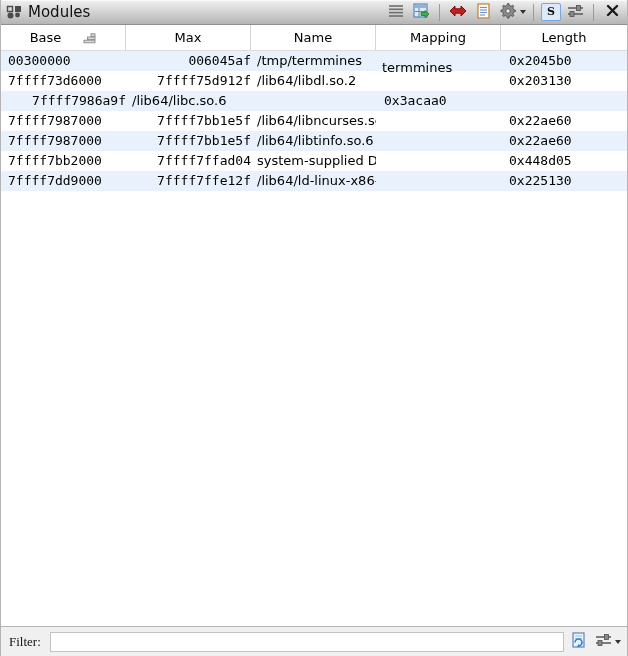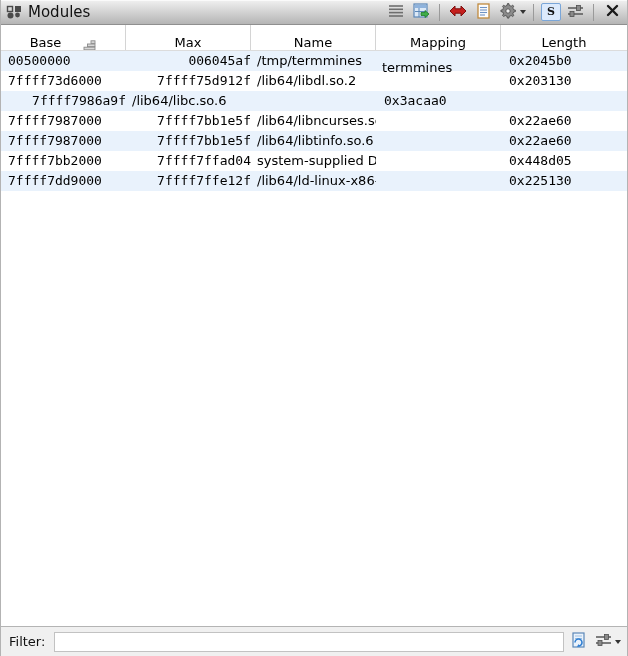--- a/index.html
+++ b/index.html
@@ -34,21 +34,21 @@
   }
   .tb-sep{width:1px;height:17px;background:#9a9a9a;margin:0 4px;}
   .caret{width:0;height:0;border-left:3.5px solid transparent;border-right:3.5px solid transparent;border-top:4px solid #333;margin-left:1px;}
   .btn-with-caret{display:flex;align-items:center;}
   
   .thead{
     height:25px;flex:0 0 25px;display:flex;background:#fff;
     border-bottom:1px solid #dcdcdc;
   }
   .th{
-    box-sizing:border-box;display:flex;align-items:flex-end;justify-content:center;
+    box-sizing:border-box;display:flex;align-items:center;justify-content:center;
     gap:22px;border-right:1px solid #d4d4d4;font-size:13px;color:#000;
     overflow:hidden;white-space:nowrap;
   }
   .th:last-child{border-right:none;}
   .w-base,.w-max,.w-name,.w-mapping{width:125px;flex:0 0 125px;}
   .w-length{flex:1 1 auto;}
   .sort-icon{width:13px;height:11px;flex:0 0 auto;}
   
   .tbody{flex:1 1 auto;background:#fff;overflow:hidden;}
   .trow{height:20px;display:flex;align-items:center;background:#fff;}
@@ -59,21 +59,21 @@
   }
   .col-base{width:125px;flex:0 0 125px;padding-left:7px;}
   .col-max{width:125px;flex:0 0 125px;text-align:right;}
   .col-name{width:125px;flex:0 0 125px;}
   .col-mapping{width:125px;flex:0 0 125px;margin-top:14px;}
   .col-length{flex:1 1 auto;padding-left:8px;}
   .mono{font-family:"DejaVu Sans Mono","Liberation Mono",monospace;font-size:13px;}
   
   .filterbar{
     flex:0 0 30px;height:30px;background:#f0f0f0;border-top:1px solid #b4b4b4;
-    display:flex;align-items:center;padding:0 6px 0 8px;box-sizing:border-box;
+    display:flex;align-items:center;padding:0 6px 0 8px;box-sizing:border-box;font-family:Liberation Serif, serif;
   }
   .filter-label{font-size:13px;color:#111;margin-right:9px;}
   .filter-input{
     flex:1 1 auto;height:20px;box-sizing:border-box;border:1px solid #c2c2c2;
     background:#fff;font-family:inherit;font-size:13px;padding:0 4px;outline:none;
   }
   .fb-btn{
     width:22px;height:20px;display:flex;align-items:center;justify-content:center;
     background:transparent;border:none;padding:0;margin-left:3px;cursor:default;
   }
@@ -220,21 +220,21 @@
     <div class="th w-mapping">
       <span>Mapping</span>
     </div>
     <div class="th w-length">
       <span>Length</span>
     </div>
   </div>
 
   <div class="tbody">
       <div class="trow alt">
-        <div class="cell col-base mono">00500000</div>
+        <div class="cell col-base mono">00300000</div>
         <div class="cell col-max mono">006045af</div>
         <div class="cell col-name">/tmp/termmines</div>
         <div class="cell col-mapping">termmines</div>
         <div class="cell col-length mono">0x2045b0</div>
       </div>
       <div class="trow">
         <div class="cell col-base mono">7ffff73d6000</div>
         <div class="cell col-max mono">7ffff75d912f</div>
         <div class="cell col-name">/lib64/libdl.so.2</div>
         <div class="cell col-mapping"></div>

